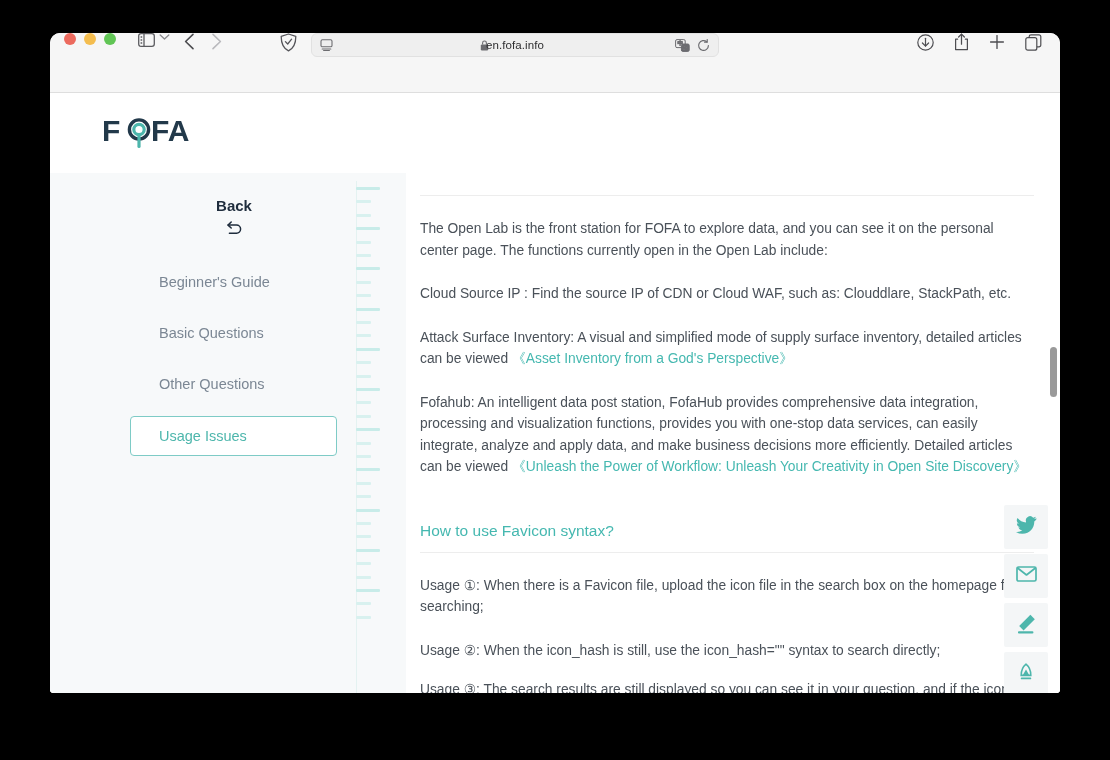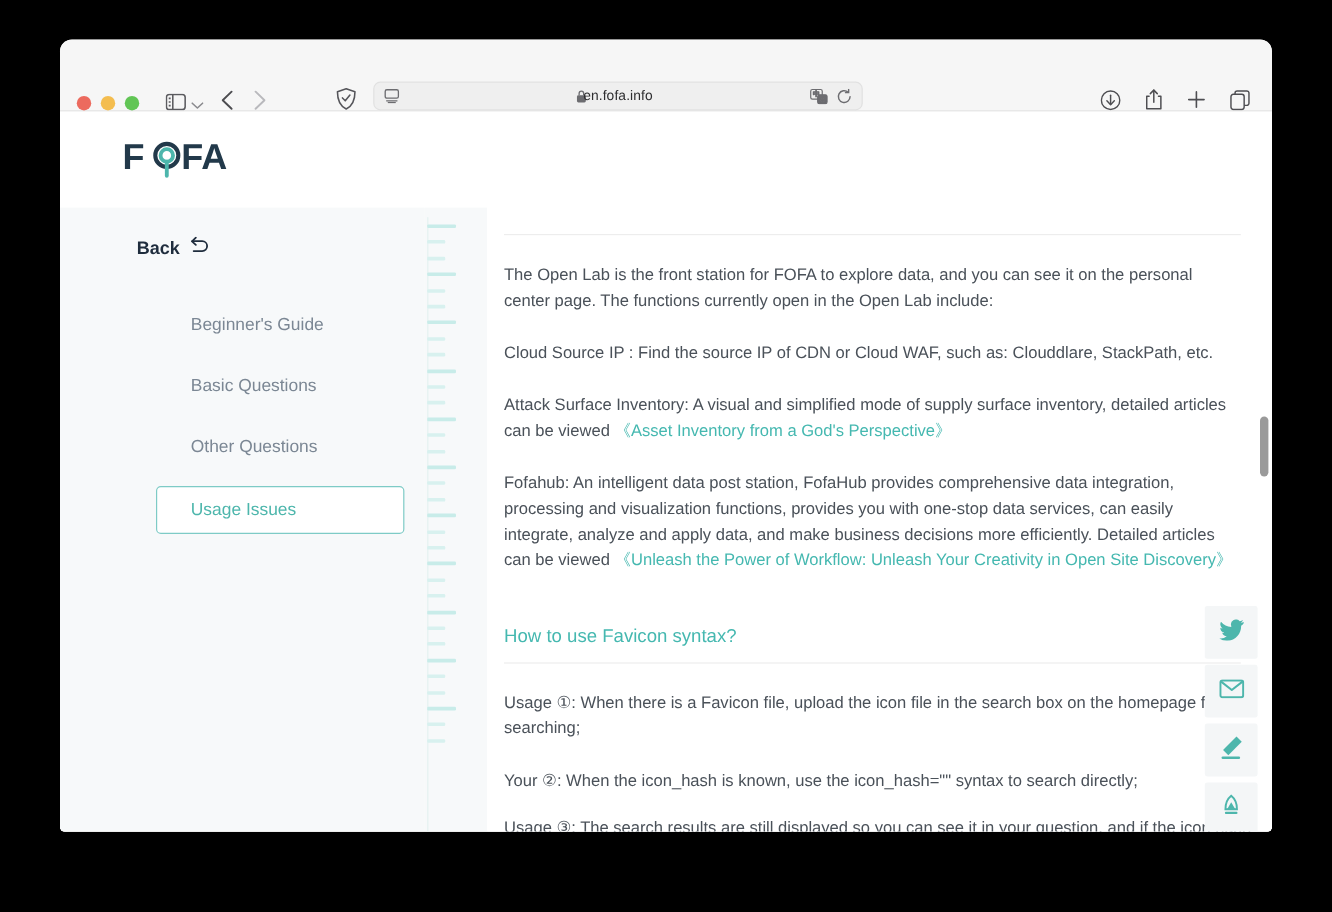--- a/index.html
+++ b/index.html
@@ -32,21 +32,21 @@
     box-shadow: 0 10px 40px rgba(0,0,0,0.45);
   }
 
   
   #toolbar {
     position: relative;
     height: 60px;
     background: #f6f6f6;
     border-bottom: 1px solid #dedede;
     display: flex;
-    align-items: flex-end;
+    align-items: flex-start;
     padding: 0 14px;
     box-sizing: border-box;
   }
 
   .traffic-lights { display: flex; gap: 8px; align-items: center; margin-right: 22px; }
   .tl { width: 12px; height: 12px; border-radius: 50%; }
   .tl.red { background: #ec6a5e; }
   .tl.yellow { background: #f4bd4f; }
   .tl.green { background: #61c555; }
 
@@ -179,22 +179,23 @@
     flex: 0 0 304px;
     padding-top: 24px;
     box-sizing: border-box;
     position: relative;
   }
   #back-row {
     display: flex;
     align-items: center;
     gap: 7px;
     padding-left: 64px;
-    margin-bottom: 35px;
+    margin-bottom: 23px;
     cursor: pointer;
+    flex-direction: column;
   }
   #back-row .back-label {
     font-size: 15px;
     color: #1f2d3d;
     font-weight: 600;
   }
   .side-item {
     height: 38px;
     margin: 0 0 13px 0;
     padding-left: 28px;
@@ -543,21 +544,21 @@
           <p class="para"><span>Attack Surface Inventory: A visual and simplified mode of supply surface inventory, detailed articles can be viewed  </span><span class="link-teal">《Asset Inventory from a God's Perspective》</span></p>
 
           <p class="para"><span>Fofahub: An intelligent data post station, FofaHub provides comprehensive data integration, processing and visualization functions, provides you with one-stop data services, can easily integrate, analyze and apply data, and make business decisions more efficiently. Detailed articles can be viewed  </span><span class="link-teal">《Unleash the Power of Workflow: Unleash Your Creativity in Open Site Discovery》</span></p>
 
           <div class="sec-gap"></div>
 
           <h2 class="faq-heading">How to use Favicon syntax?</h2>
           <div class="faq-rule"></div>
 
           <p class="para">Usage ①: When there is a Favicon file, upload the icon file in the search box on the homepage for searching;</p>
-          <p class="para">Your ②: When the icon_hash is known, use the icon_hash="" syntax to search directly;</p>
+          <p class="para">Usage ②: When the icon_hash is still, use the icon_hash="" syntax to search directly;</p>
           <p class="clipped-line">Usage ③: The search results are still displayed so you can see it in your question, and if the icon hash</p>
         </div>
 
         <div id="float-tools">
           <div class="float-btn">
             <span>
               <svg width="21" height="18" viewBox="0 0 21 18" fill="currentColor">
                 <path d="M20.4 2.3c-.75.33-1.55.56-2.4.66a4.2 4.2 0 0 0 1.84-2.31 8.3 8.3 0 0 1-2.65 1.01A4.17 4.17 0 0 0 9.98 5.5c0 .33.04.65.11.95A11.83 11.83 0 0 1 1.5 2.1a4.17 4.17 0 0 0 1.29 5.57c-.68-.02-1.32-.21-1.89-.52v.05a4.18 4.18 0 0 0 3.35 4.09c-.33.09-.68.14-1.05.14-.26 0-.5-.03-.75-.07a4.18 4.18 0 0 0 3.9 2.9A8.37 8.37 0 0 1 0 15.98a11.8 11.8 0 0 0 6.4 1.88c7.68 0 11.88-6.36 11.88-11.88l-.01-.54a8.4 8.4 0 0 0 2.13-2.15z"></path>
               </svg>
             </span>

